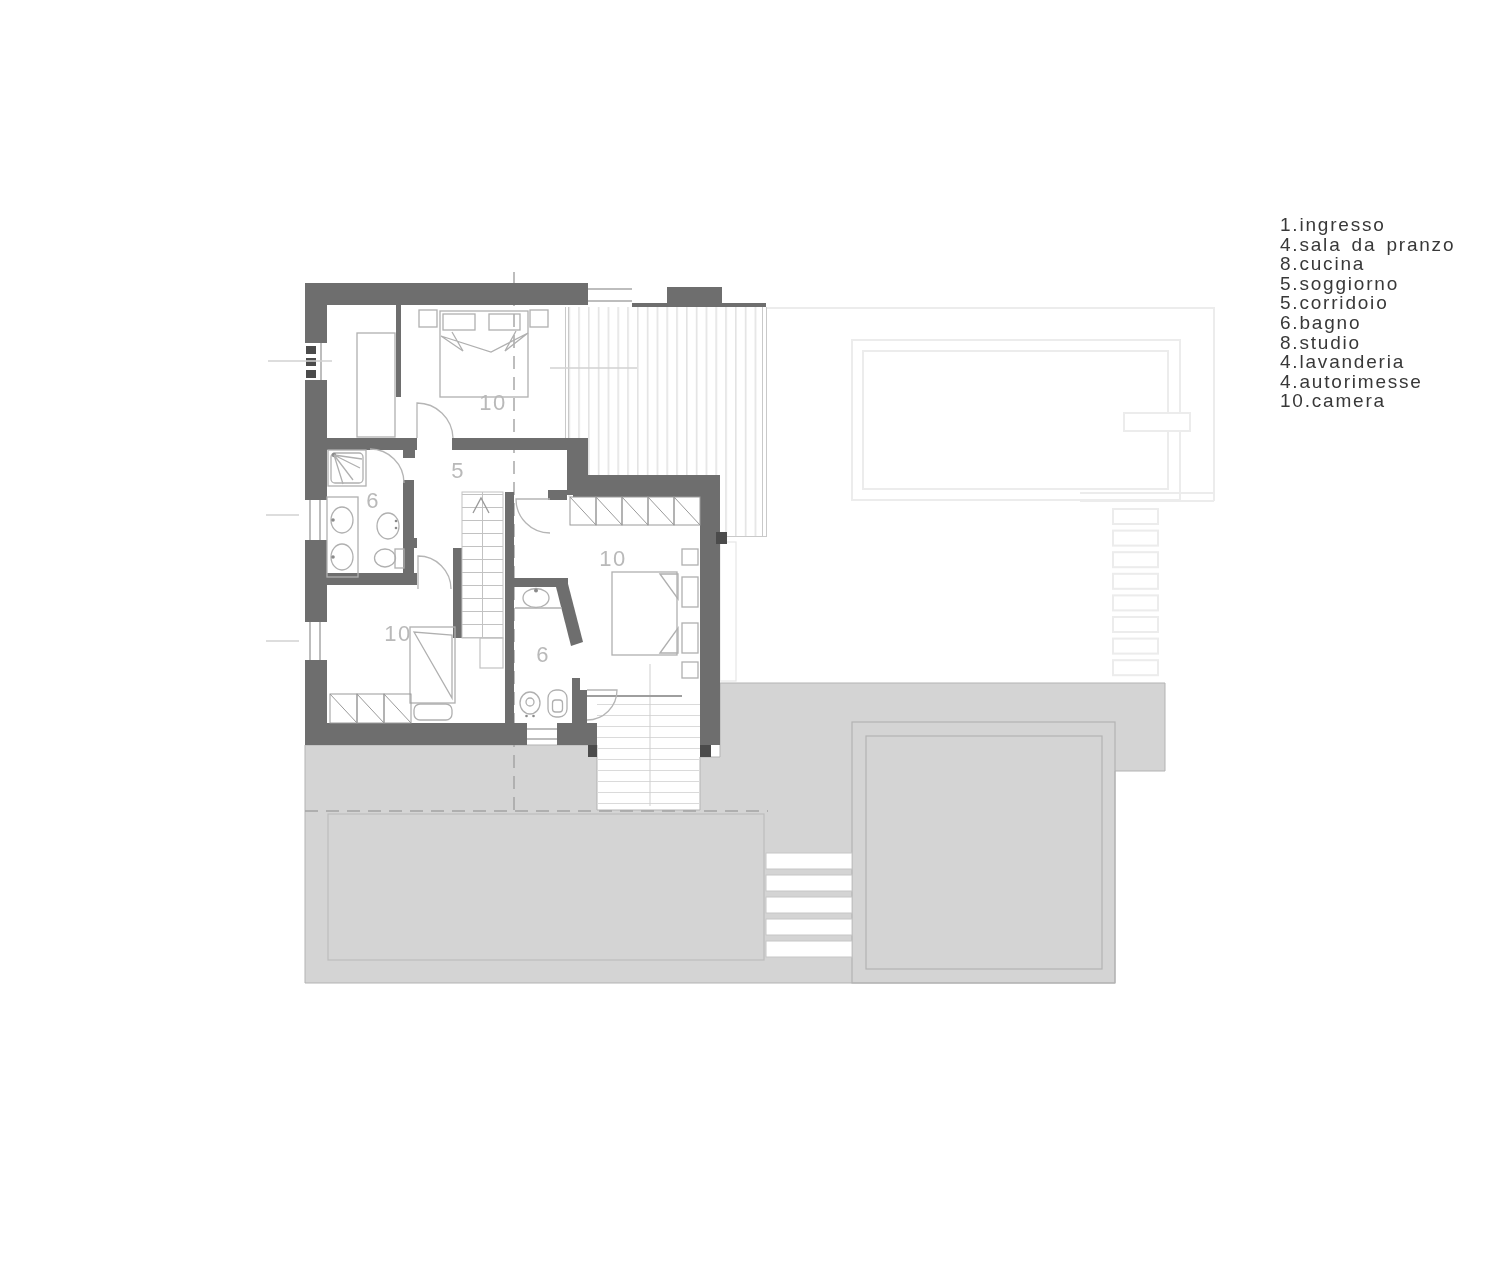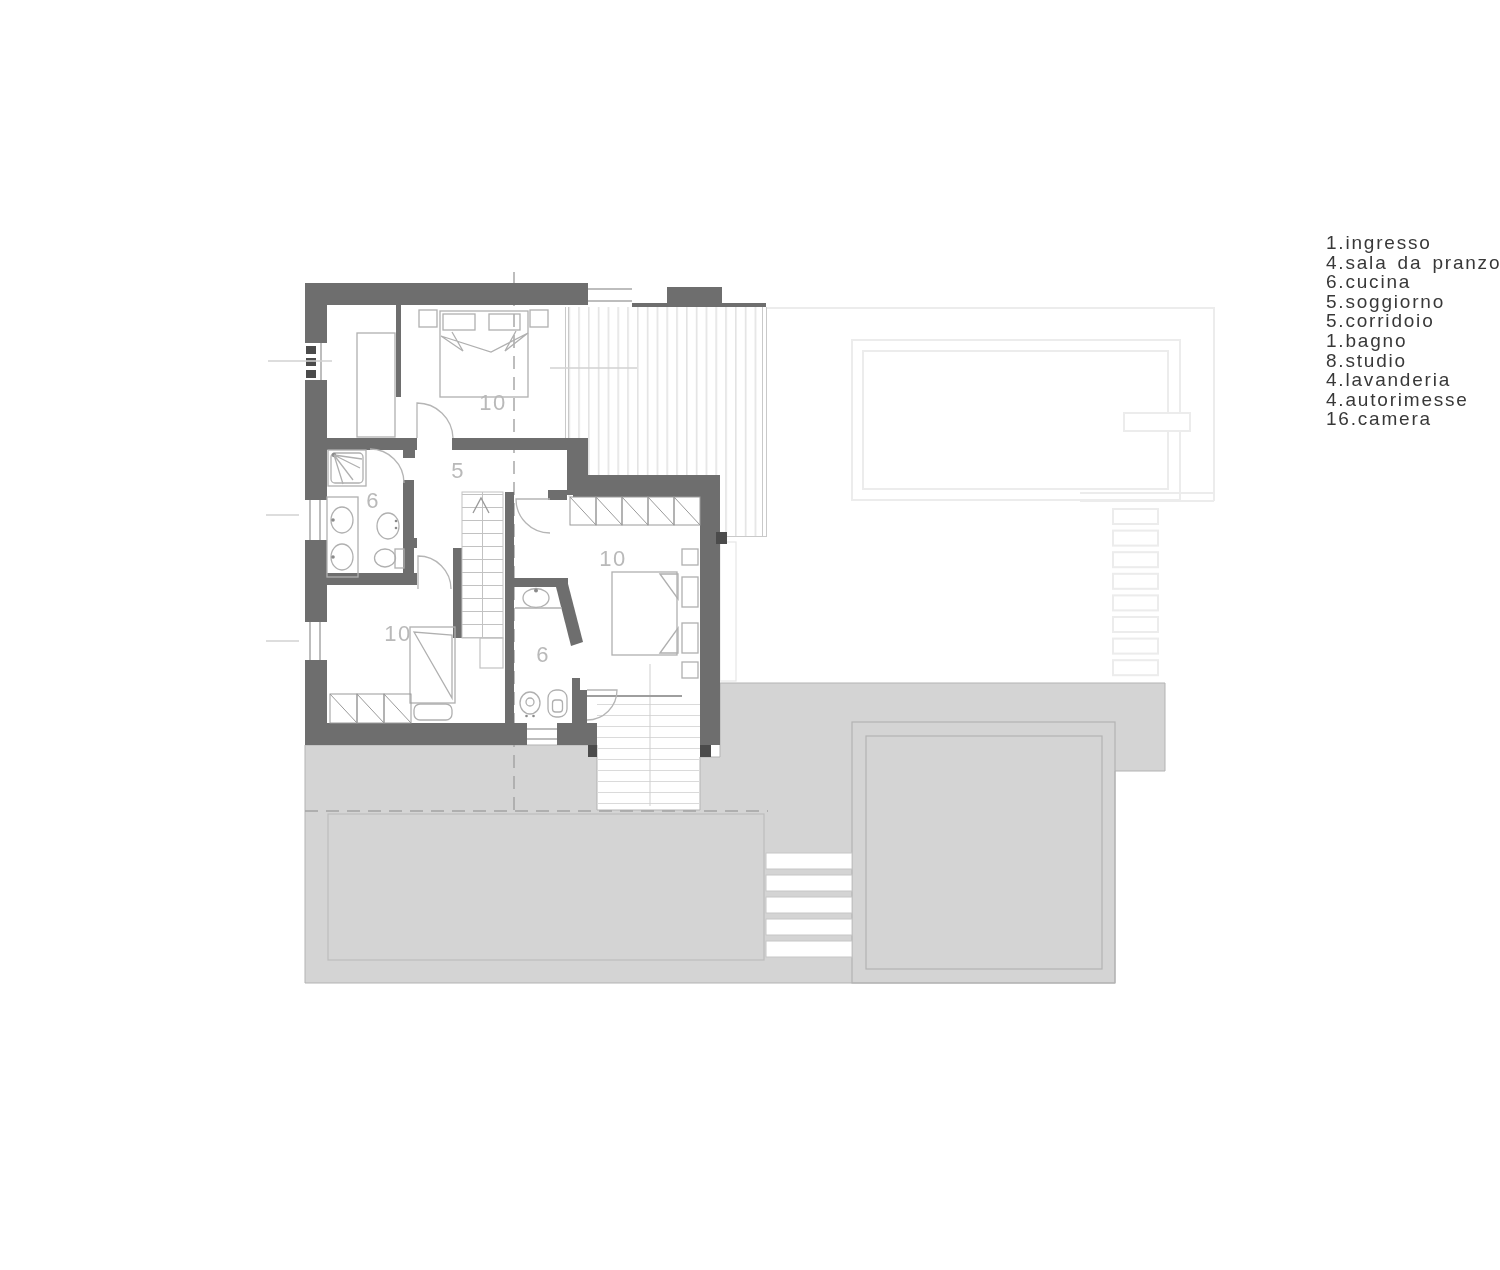--- a/index.html
+++ b/index.html
@@ -20,22 +20,22 @@
   .dash{fill:none;stroke:var(--dash_line,#a2a2a2);stroke-width:1.4;stroke-dasharray:13 8;}
   .furn{fill:none;stroke:var(--furniture_line,#b0b0b0);stroke-width:1.3;}
   .furn-dot{fill:#8a8a8a;stroke:none;}
   .hatchcell{fill:none;stroke:#9a9a9a;stroke-width:1;}
   .winline{fill:none;stroke:#bdbdbd;stroke-width:2;}
   .glass{fill:none;stroke:#9e9e9e;stroke-width:2;}
   .extline{fill:none;stroke:#d2d2d2;stroke-width:1.4;}
   .stair-edge{fill:none;stroke:#c2c2c2;stroke-width:1.2;}
   .room-label{fill:var(--label_text,#b9b9b9);font-size:22px;letter-spacing:1.5px;text-anchor:middle;}
 
-  .legend{position:absolute;left:1280px;top:233px;color:var(--legend_text,#383838);
-          font-size:19px;line-height:19.6px;letter-spacing:1.8px;word-spacing:3px;white-space:nowrap;margin-left:46px;}
+  .legend{position:absolute;left:1280px;top:215px;color:var(--legend_text,#383838);
+          font-size:19px;line-height:19.6px;letter-spacing:1.8px;word-spacing:3px;white-space:nowrap;}
 </style>
 </head>
 <body>
 
 <div class="canvas">
 
 <svg class="plan-svg" width="1500" height="1270" viewBox="0 0 1500 1270">
   <defs>
     <pattern id="vhatch" width="9.8" height="12" patternUnits="userSpaceOnUse">
       <line x1="0.8" y1="0" x2="0.8" y2="12" stroke="var(--hatch_line,#e3e3e3)" stroke-width="1.6"></line>
@@ -259,23 +259,23 @@
     <text class="room-label" x="373" y="508">6</text>
     <text class="room-label" x="398" y="641">10</text>
     <text class="room-label" x="613" y="566">10</text>
     <text class="room-label" x="543" y="662">6</text>
   </g>
 </svg>
 
 <div class="legend">
   <div>1.ingresso</div>
   <div>4.sala da pranzo</div>
-  <div>6.cucina</div>
+  <div>8.cucina</div>
   <div>5.soggiorno</div>
   <div>5.corridoio</div>
-  <div>1.bagno</div>
+  <div>6.bagno</div>
   <div>8.studio</div>
   <div>4.lavanderia</div>
   <div>4.autorimesse</div>
-  <div>16.camera</div>
+  <div>10.camera</div>
 </div>
 
 </div>
 
 </body></html>

